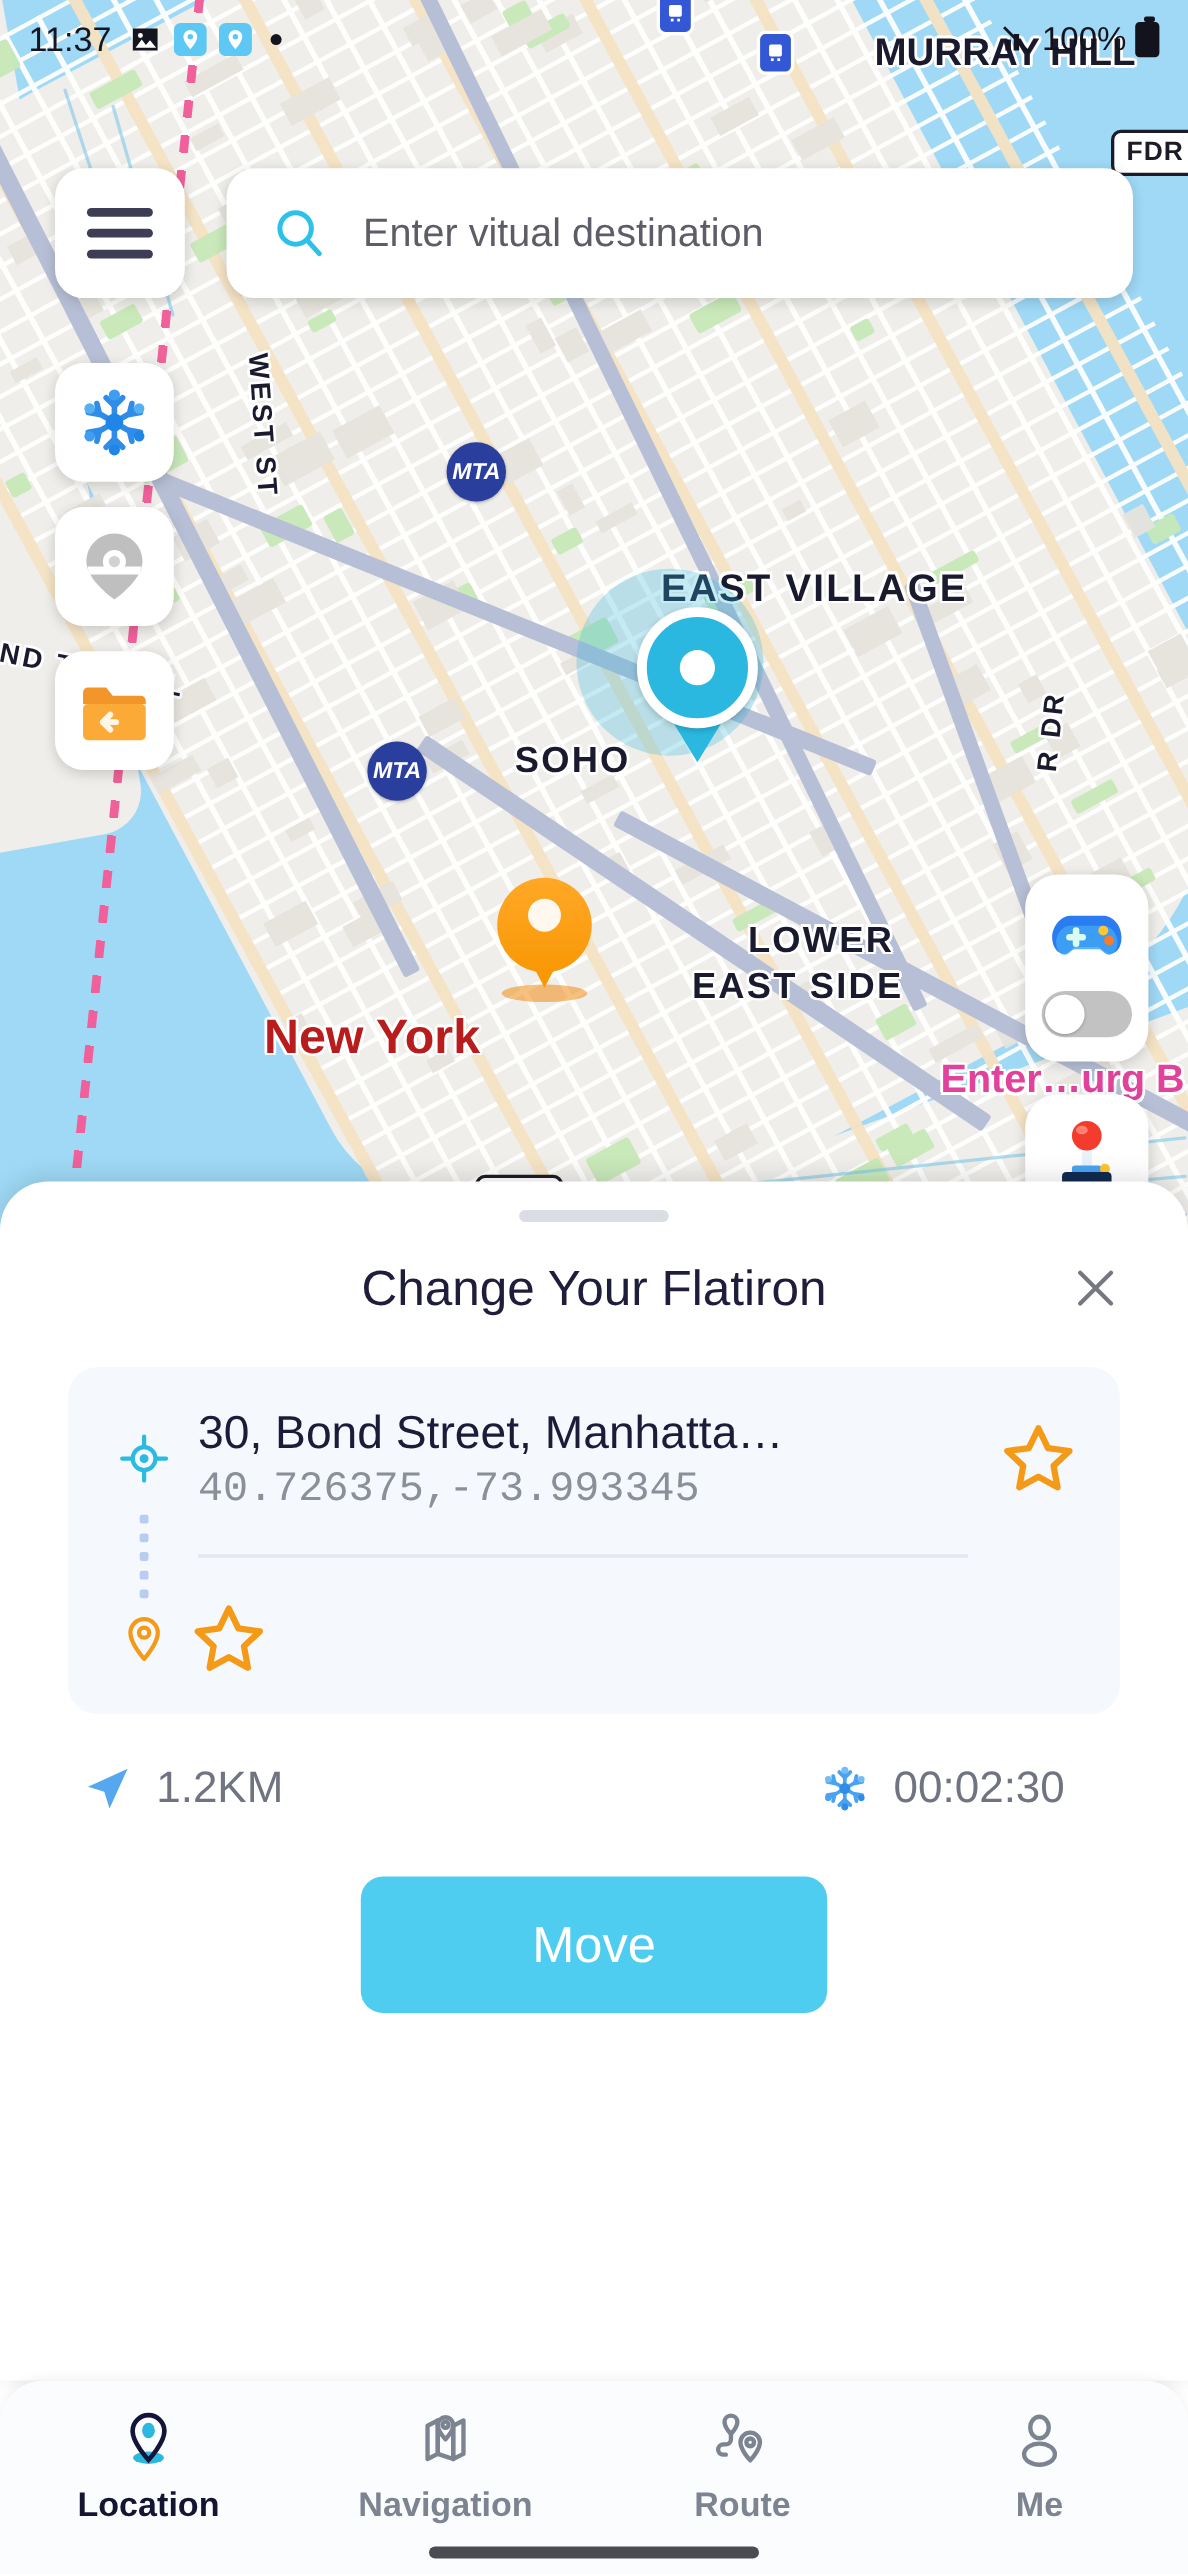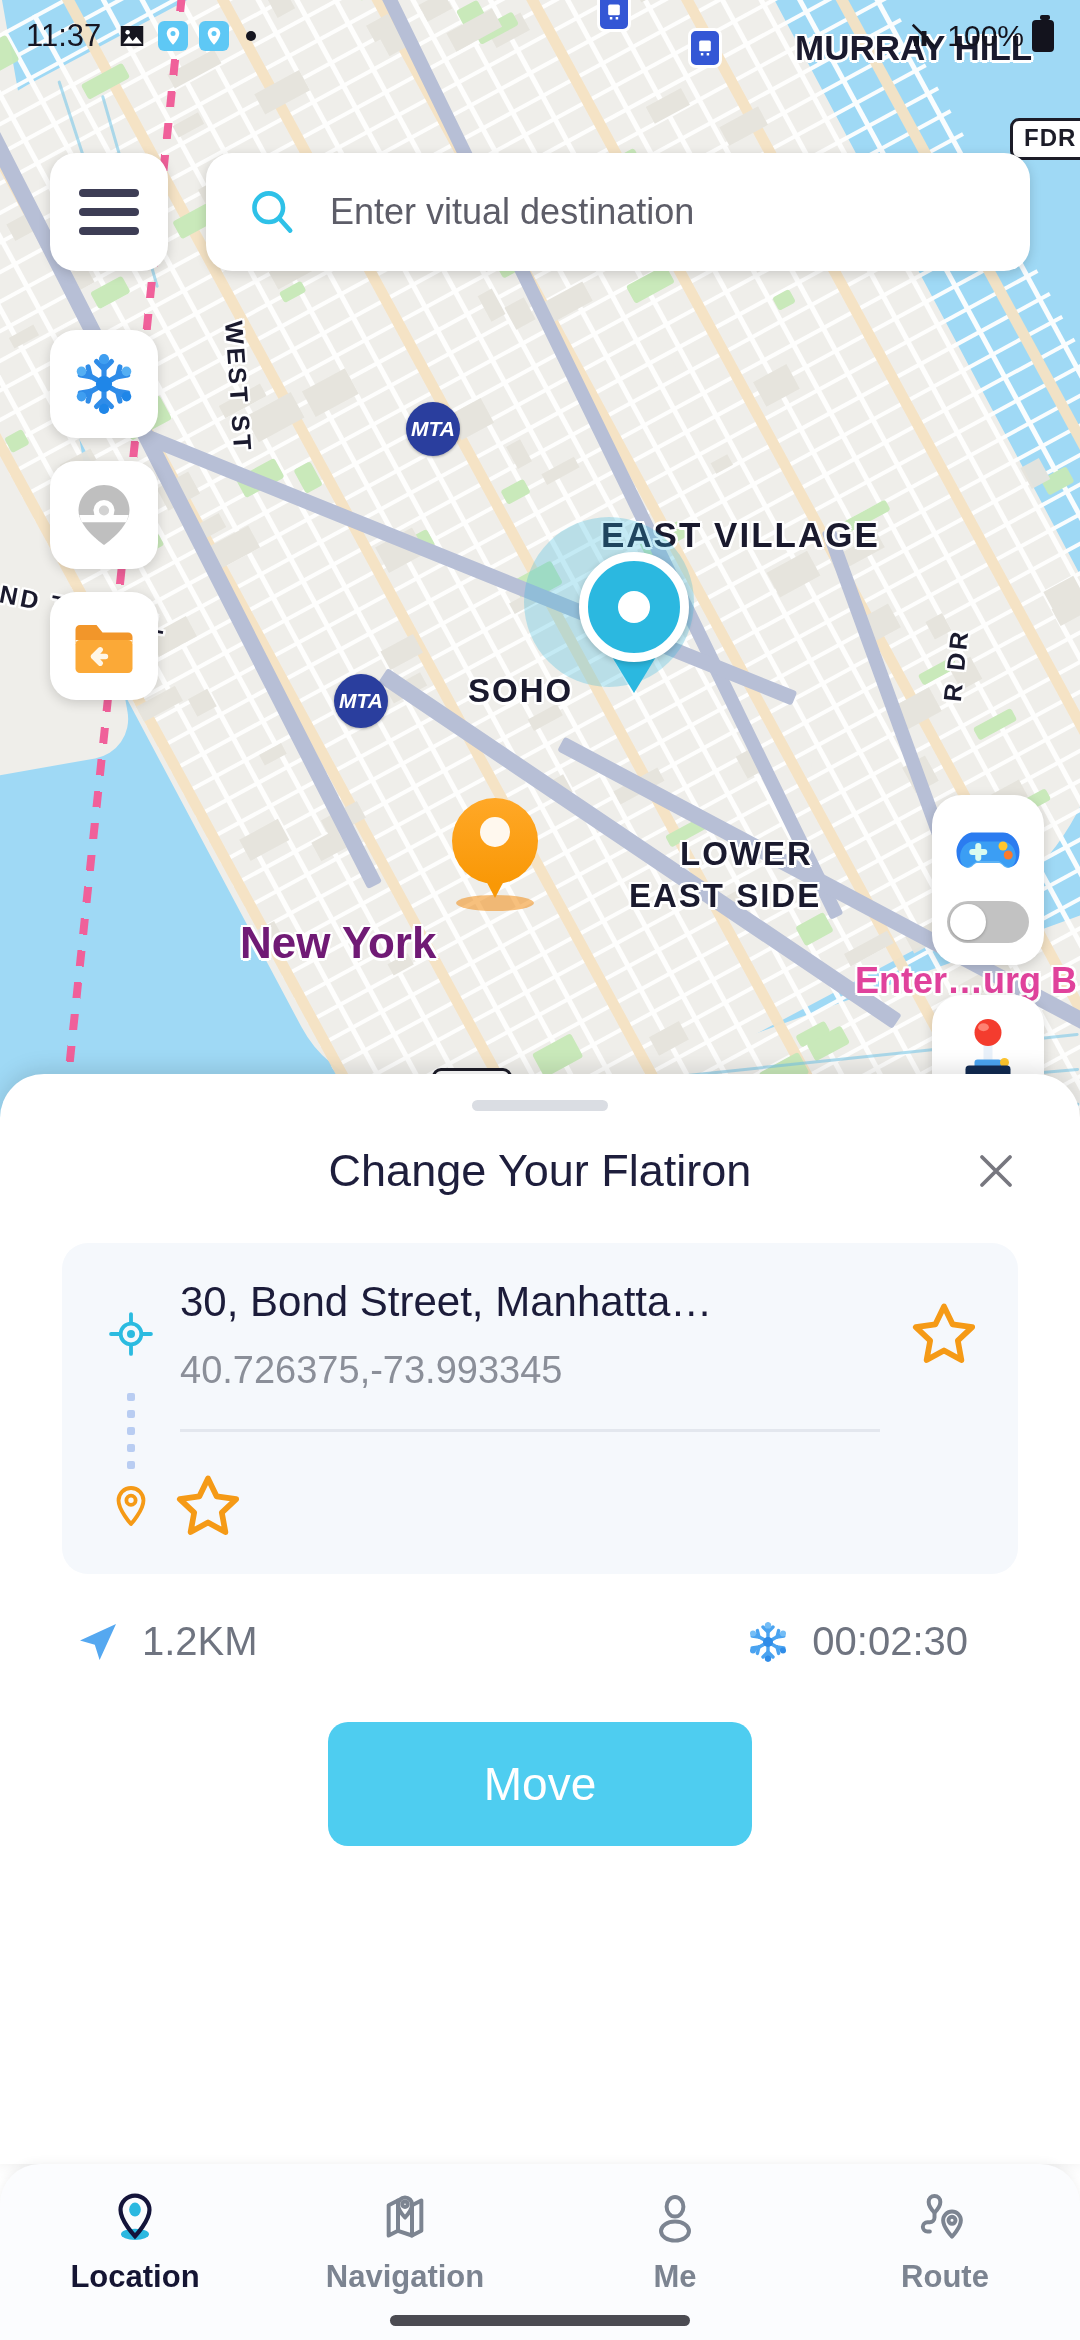--- a/index.html
+++ b/index.html
@@ -80,21 +80,21 @@
     color:#1a1a2e;
     font-weight:700;
     letter-spacing:2px;
     text-shadow:
       -2px -2px 0 #fff, 2px -2px 0 #fff, -2px 2px 0 #fff, 2px 2px 0 #fff,
       0 -2.5px 0 #fff, 0 2.5px 0 #fff, -2.5px 0 0 #fff, 2.5px 0 0 #fff;
     white-space:nowrap;
   }
   .maplabel.pink { color:#e0429c; letter-spacing:0px; }
   .maplabel.city {
-    color:#701a75; font-size:44px; letter-spacing:0px; font-weight:700;
+    color:#b91c1c; font-size:44px; letter-spacing:0px; font-weight:700;
   }
   .maplabel.street {
     font-size:25px; letter-spacing:3px;
   }
 
   .shield {
     position:absolute;
     background:#fff; border:3px solid #1c1c28; border-radius:9px;
     color:#1c1c28; font-weight:700; font-size:24px;
     padding:3px 11px 5px; letter-spacing:1px;
@@ -265,21 +265,21 @@
     padding:34px 38px 32px;
   }
   .loc-row { display:flex; align-items:center; }
   .loc-ic { width:62px; flex:0 0 62px; display:flex; justify-content:center; }
   .loc-ic svg { width:46px; height:46px; }
   .loc-text { flex:1; padding-left:18px; min-width:0; }
   .loc-name {
     font-size:42px; color:#1c1c3a; line-height:1.18;
     white-space:nowrap; overflow:hidden; text-overflow:ellipsis;
   }
-  .loc-coord { font-size:38px; color:#8b8f99; margin-top:22px; }
+  .loc-coord { font-size:38px; color:#8b8f99; margin-top:6px;font-family:Liberation Mono, monospace; }
   .star { width:72px; height:72px; flex:0 0 72px; margin-left:10px; }
 
   .loc-mid { display:flex; align-items:center; height:78px; }
   .dots {
     width:62px; flex:0 0 62px; display:flex; flex-direction:column;
     align-items:center; gap:9px;
   }
   .dots i { width:8px; height:8px; background:#b9cdf2; border-radius:2px; display:block; }
   .divider { flex:1; height:3px; background:#e3e7ee; margin-left:18px; margin-right:100px; }
 
@@ -814,31 +814,31 @@
       <path d="M5 6.5l4-2v13l-4 2z"></path>
         <path d="M9 4.5l6 2v13l-6-2z"></path>
         <path d="M15 6.5l4-2v13l-4 2z"></path>
       <path d="M12 3.2c-1.7 0-3 1.3-3 3 0 2.3 3 5.6 3 5.6s3-3.3 3-5.6c0-1.7-1.3-3-3-3z" fill="#fbfcfe"></path>
       <circle cx="12" cy="6.1" r="1.2"></circle>
     </svg>
     <span class="nav-lbl">Navigation</span>
   </div>
 
   <div class="navitem">
-    <svg viewBox="0 0 24 24" fill="none" stroke="#7c8491" stroke-width="1.7">
-      <ellipse cx="12" cy="7.2" rx="3.6" ry="4.2"></ellipse>
-      <ellipse cx="12" cy="17.6" rx="6" ry="4.1"></ellipse>
-    </svg>
-    <span class="nav-lbl">Me</span>
-  </div>
-
-  <div class="navitem">
     <svg viewBox="0 0 24 24" fill="none" stroke="#7c8491" stroke-width="1.7" stroke-linecap="round" stroke-linejoin="round">
       <path d="M7.5 2.6c-1.4 0-2.5 1.1-2.5 2.5 0 2 2.5 4.6 2.5 4.6s2.5-2.6 2.5-4.6c0-1.4-1.1-2.5-2.5-2.5z"></path>
       <path d="M7.5 9.7v2.1a2 2 0 0 1-2 2h-1a2 2 0 0 0 0 4h1"></path>
       <path d="M15 9.2c-2.1 0-3.8 1.7-3.8 3.8 0 3 3.8 7 3.8 7s3.8-4 3.8-7c0-2.1-1.7-3.8-3.8-3.8z"></path>
       <circle cx="15" cy="13" r="1.5"></circle>
     </svg>
     <span class="nav-lbl">Route</span>
   </div>
+
+  <div class="navitem">
+    <svg viewBox="0 0 24 24" fill="none" stroke="#7c8491" stroke-width="1.7">
+      <ellipse cx="12" cy="7.2" rx="3.6" ry="4.2"></ellipse>
+      <ellipse cx="12" cy="17.6" rx="6" ry="4.1"></ellipse>
+    </svg>
+    <span class="nav-lbl">Me</span>
+  </div>
 </div>
 
 <div class="homebar"></div>
 
 </body></html>

